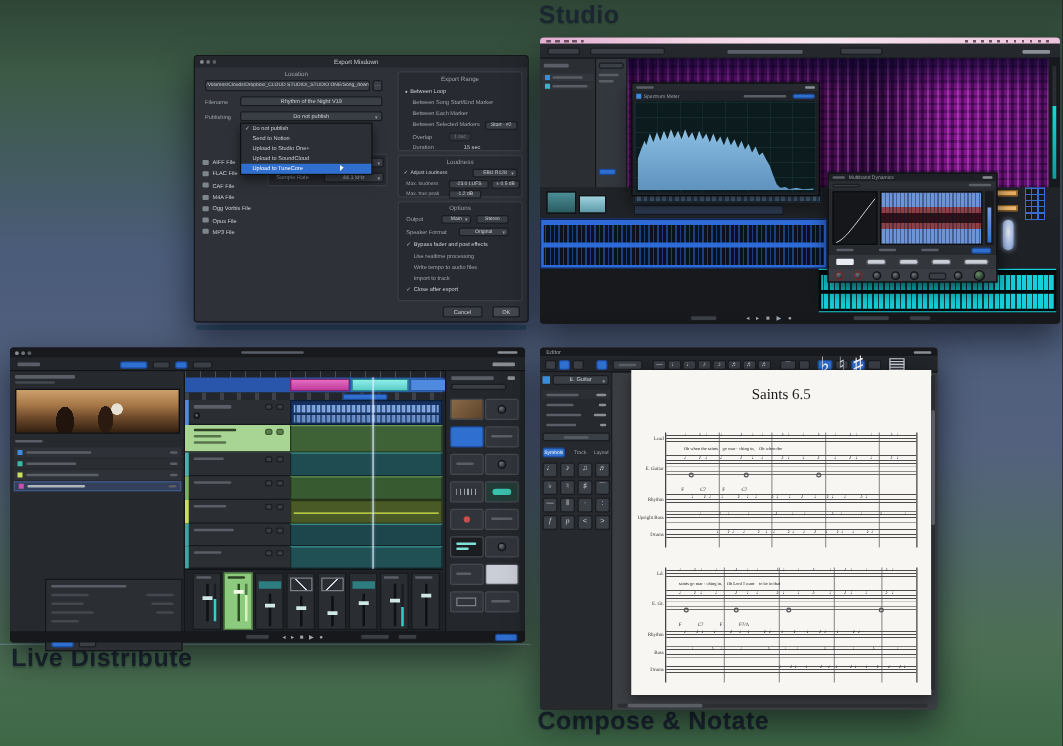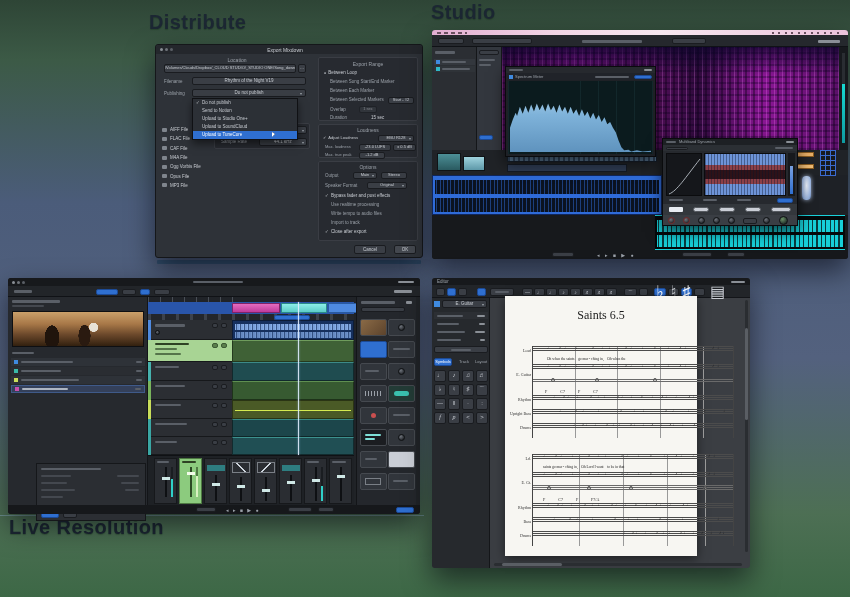--- a/index.html
+++ b/index.html
@@ -29,23 +29,23 @@
   .notes{position:absolute;font-size:4.5px;color:#222;letter-spacing:3px;white-space:pre;overflow:hidden}
   .serif{font-family:"Liberation Serif",serif}
   .pre{white-space:pre}
   .pcell{position:absolute;width:25px;height:15px;background:#31353b;border:.5px solid #45494f;border-radius:2px}
 </style>
 </head>
 <body>
 
 <div id="canvas">
 
-  <div class="a biglabel" style="left:149px;top:11px">Distribute</div>
   <div class="a biglabel" style="left:431px;top:1px">Studio</div>
-  <div class="a biglabel" style="left:9px;top:516px">Live Resolution</div>
+  <div class="a biglabel" style="left:9px;top:516px">Live Distribute</div>
+  <div class="a biglabel" style="left:430px;top:566px">Compose &amp; Notate</div>
   <div class="a" style="left:0;top:515px;width:424px;height:1px;background:rgba(170,205,255,.35)"></div>
   <div class="a" style="left:157px;top:260px;width:264px;height:4px;background:#33506e;border-radius:1px"></div>
 
   <div class="panel" style="left:155px;top:44px;width:268px;height:214px;background:#2e3238;border:.5px solid #15171a">
     <div class="a" style="left:0;top:0;right:0;height:9px;background:#24272c;border-radius:3px 3px 0 0">
       <span class="a dot" style="left:4px;top:3px;width:3px;height:3px;background:#8a8f96"></span>
       <span class="a dot" style="left:9px;top:3px;width:3px;height:3px;background:#6f747a"></span>
       <span class="a dot" style="left:14px;top:3px;width:3px;height:3px;background:#5a5f66"></span>
       <div class="a f5 ctxt" style="left:0;right:8px;top:2px;text-align:center">Export Mixdown</div>
     </div>
@@ -650,21 +650,21 @@
         <span class="a chip f6" style="left:14px;top:28px;width:12px;height:12px">‖</span>
         <span class="a chip f6" style="left:28px;top:28px;width:12px;height:12px">·</span>
         <span class="a chip f6" style="left:42px;top:28px;width:12px;height:12px">:</span>
         <span class="a chip f6 serif" style="left:0;top:42px;width:12px;height:12px;font-style:italic">f</span>
         <span class="a chip f6 serif" style="left:14px;top:42px;width:12px;height:12px;font-style:italic">p</span>
         <span class="a chip f6" style="left:28px;top:42px;width:12px;height:12px">&lt;</span>
         <span class="a chip f6" style="left:42px;top:42px;width:12px;height:12px">&gt;</span>
       </div>
     </div>
 
-    <div class="a" style="left:73px;top:18px;width:192px;height:260px;background:#f7f6f2;box-shadow:0 3px 10px rgba(0,0,0,.5)">
+    <div class="a" style="left:73px;top:18px;width:240px;height:260px;background:#f7f6f2;box-shadow:0 3px 10px rgba(0,0,0,.5)">
       <div class="a serif" style="left:0;right:0;top:12px;text-align:center;font-size:12px;color:#1b1b1b">Saints 6.5</div>
 
       <div class="a" style="left:27px;top:50px;width:1px;height:92px;background:#444"></div>
       <div class="a" style="left:70px;top:50px;width:.5px;height:92px;background:#999"></div>
       <div class="a" style="left:112px;top:50px;width:.5px;height:92px;background:#999"></div>
       <div class="a" style="left:155px;top:50px;width:.5px;height:92px;background:#999"></div>
       <div class="a" style="left:198px;top:50px;width:.5px;height:92px;background:#999"></div>
       <div class="a" style="left:228px;top:50px;width:1px;height:92px;background:#444"></div>
       <span class="stlbl" style="left:0;top:52px">Lead</span>
       <div class="staff" style="left:28px;top:50px;width:200px">

